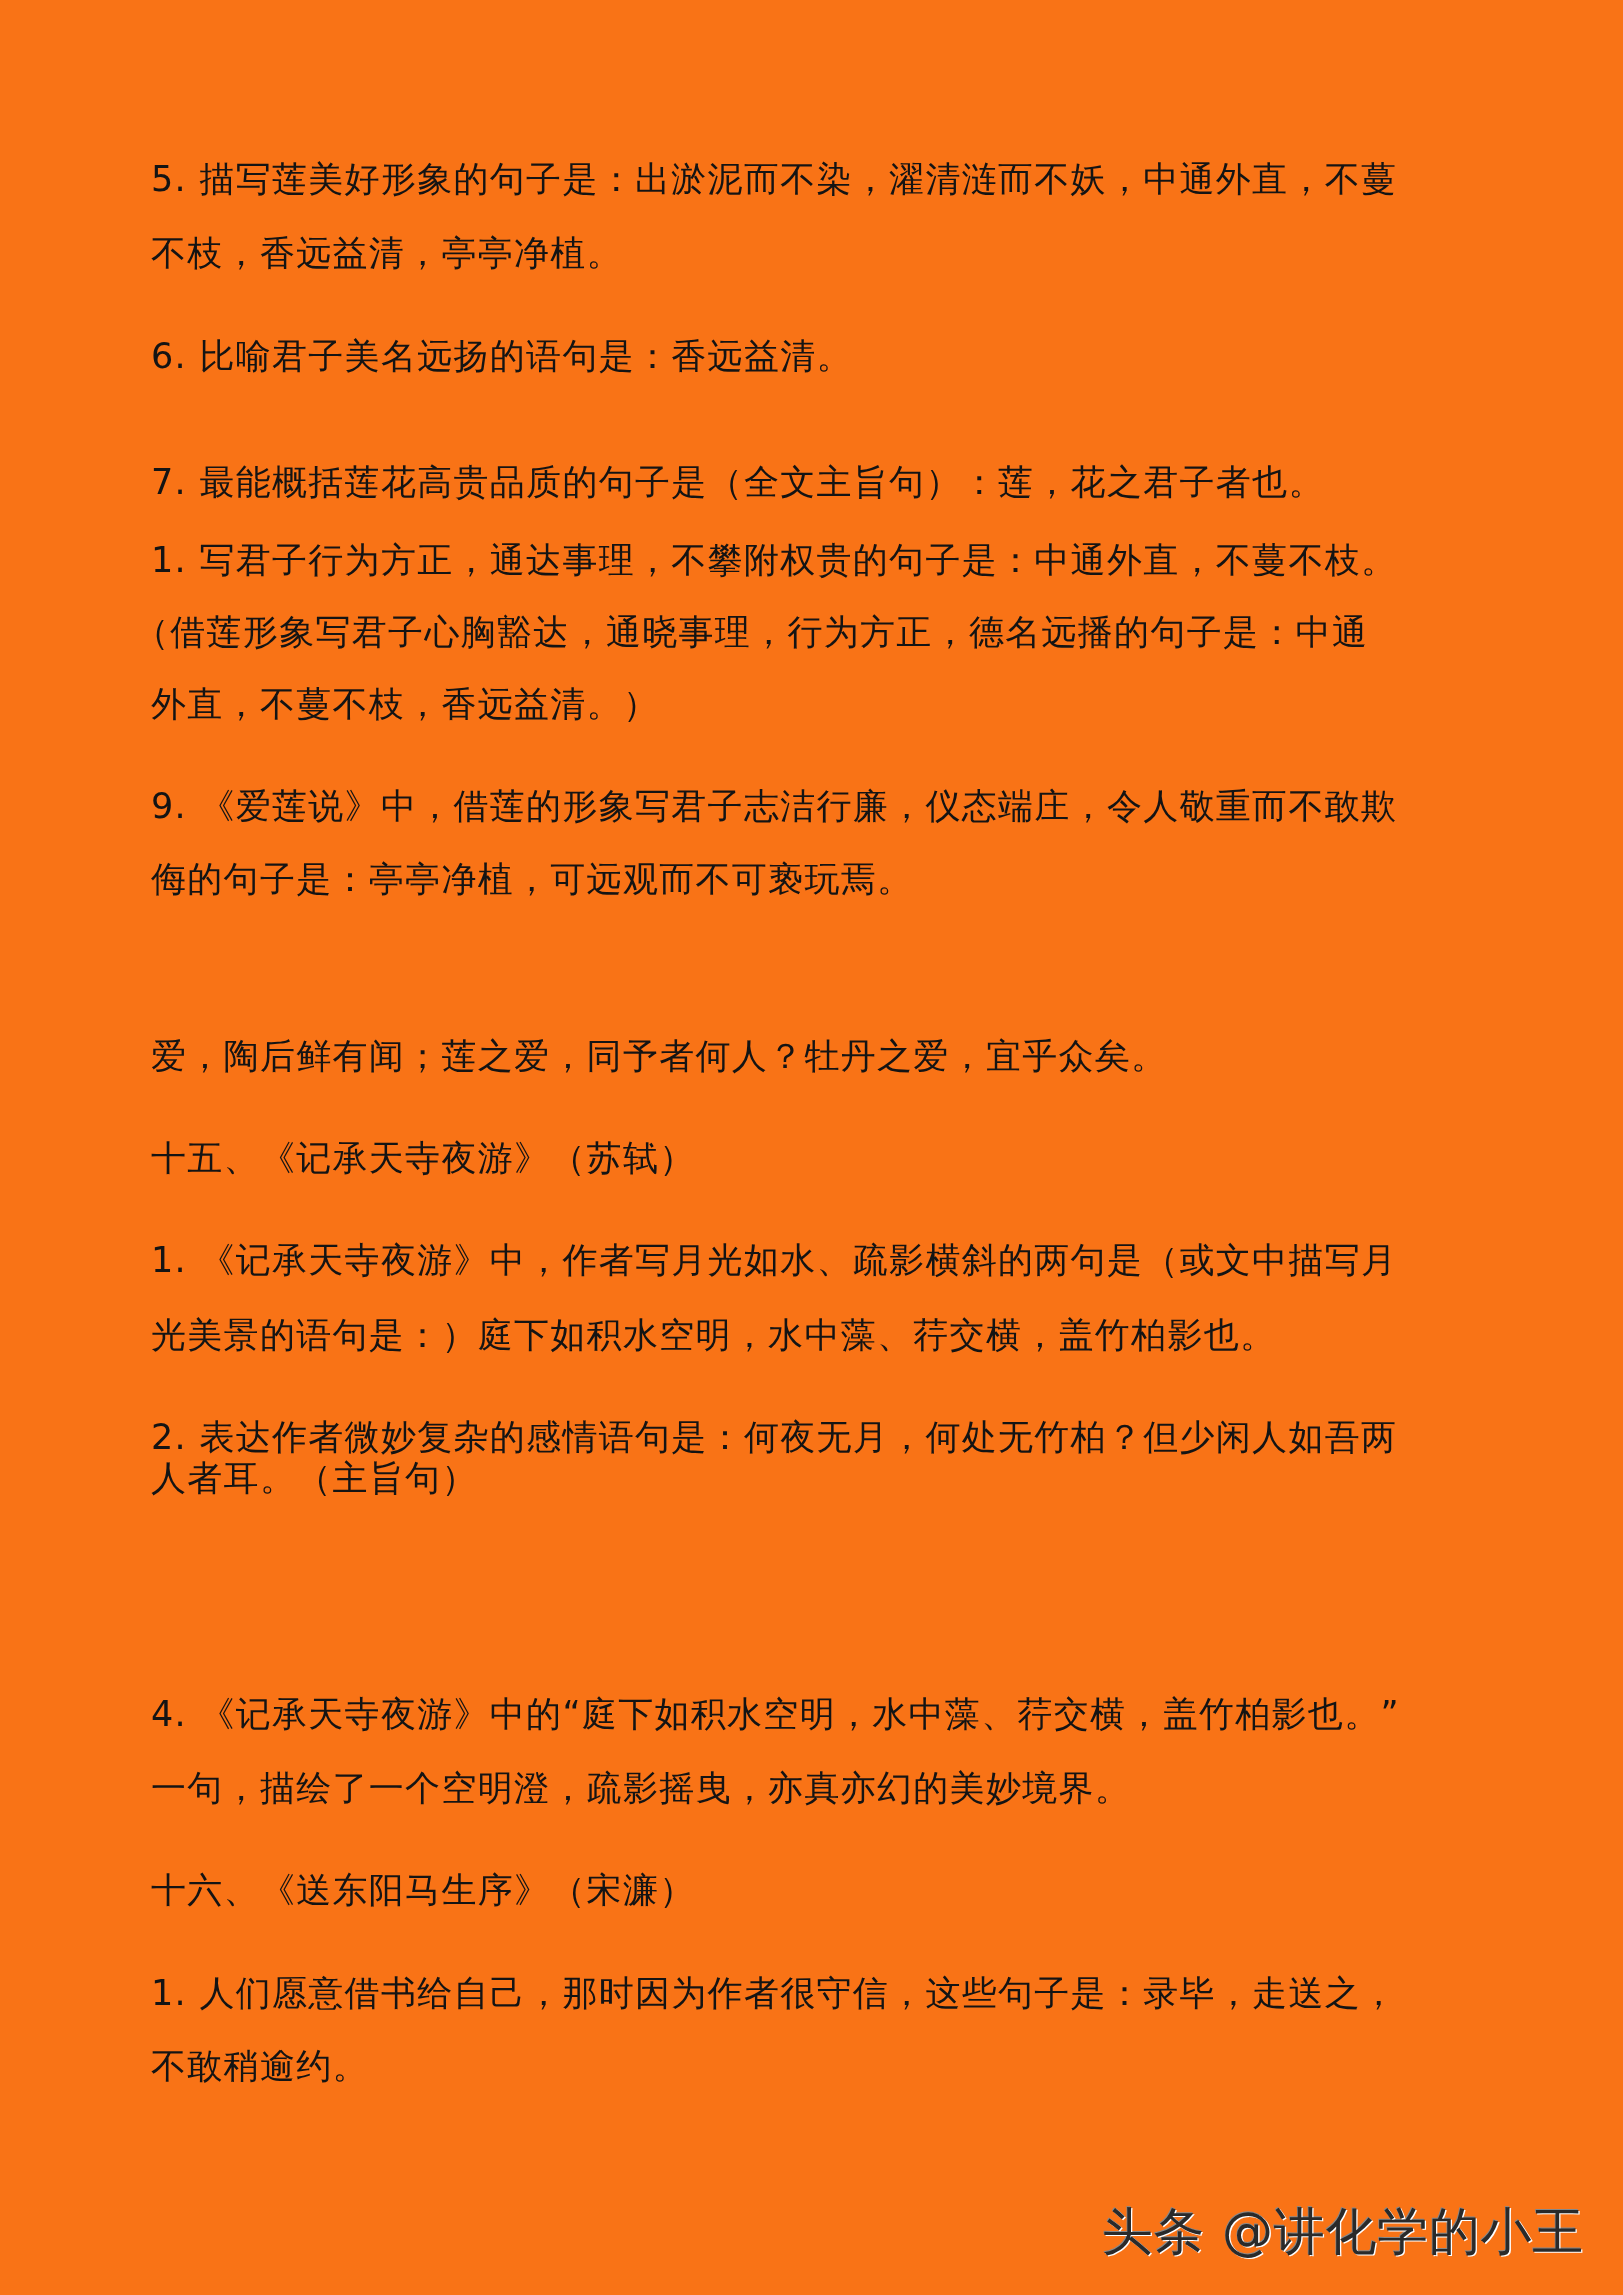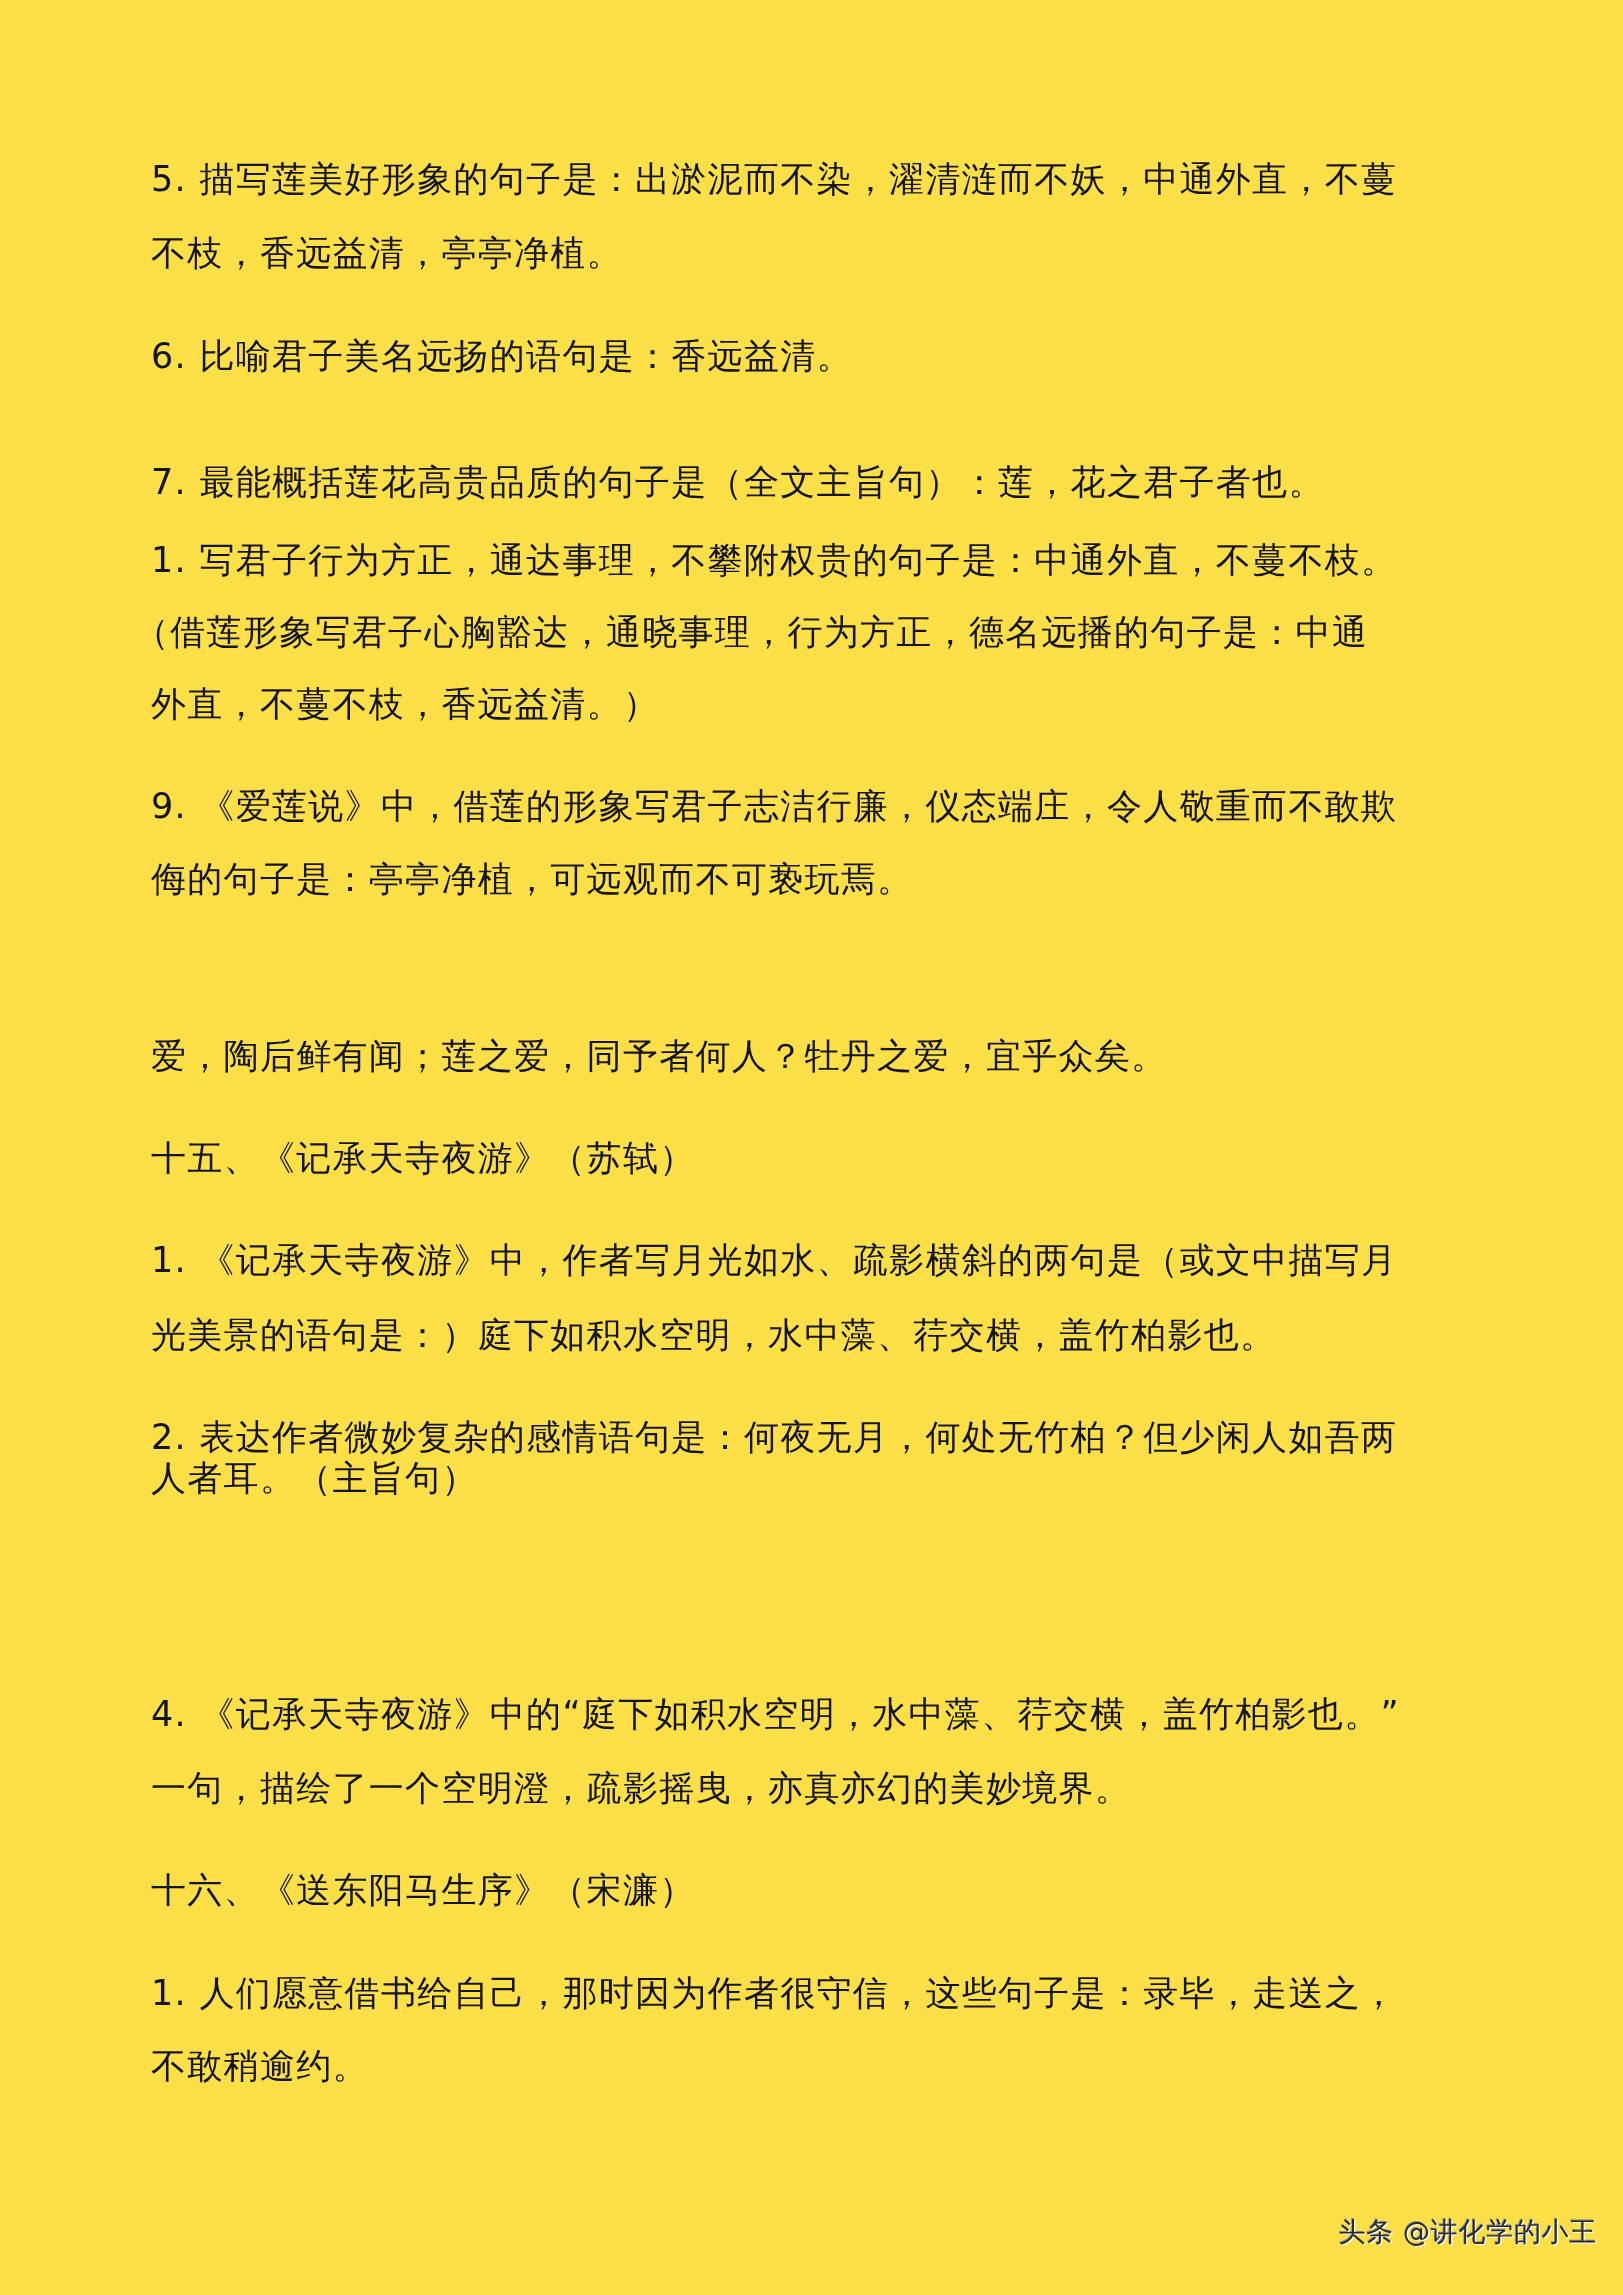--- a/index.html
+++ b/index.html
@@ -1,21 +1,21 @@
 <!DOCTYPE html>
 <html style="font-size:10.5px"><head>
 <meta charset="utf-8">
 <style>
   html, body { margin: 0; padding: 0; background: #ffffff; }
   body { width: 1623px; height: 2295px; position: relative; overflow: hidden;
          font-family: "DejaVu Sans", "Liberation Sans", sans-serif; color: #111111; }
-  .page { position: absolute; left: 0; top: 0; width: 1623px; height: 2295px; background: #fde047; }
+  .page { position: absolute; left: 0; top: 0; width: 1623px; height: 2295px; background: #f97316; }
   .line { position: absolute; left: 151px; font-size: 35px; line-height: 46px; white-space: nowrap;
           letter-spacing: 1.3px; color: #141414; }
-  .watermark { position: absolute; right: 26px; top: 2206px; font-size: 27px; line-height: 52px;
+  .watermark { position: absolute; right: 39px; top: 2206px; font-size: 51px; line-height: 52px;
                color: #2a2a2a; white-space: nowrap; letter-spacing: 0.7px;
                text-shadow: 1.3px 1.3px 0 #ffffff, -0.7px -0.7px 0 #888888; margin-left: 8px; }
 </style>
 </head>
 <body>
 
 <div class="page">
 
   <div class="line" style="top:156px">5. 描写莲美好形象的句子是：出淤泥而不染，濯清涟而不妖，中通外直，不蔓</div>
   <div class="line" style="top:230px">不枝，香远益清，亭亭净植。</div>

